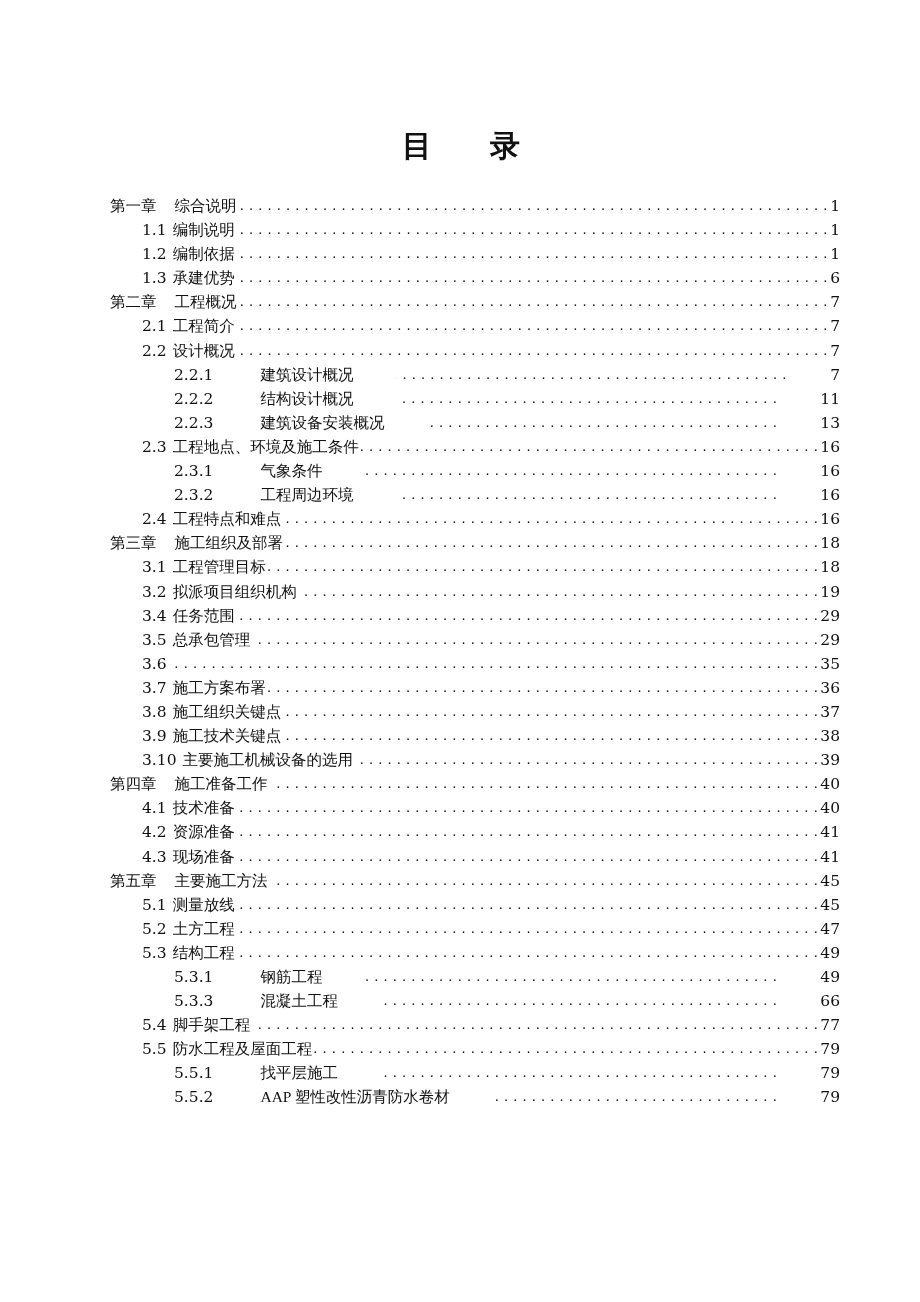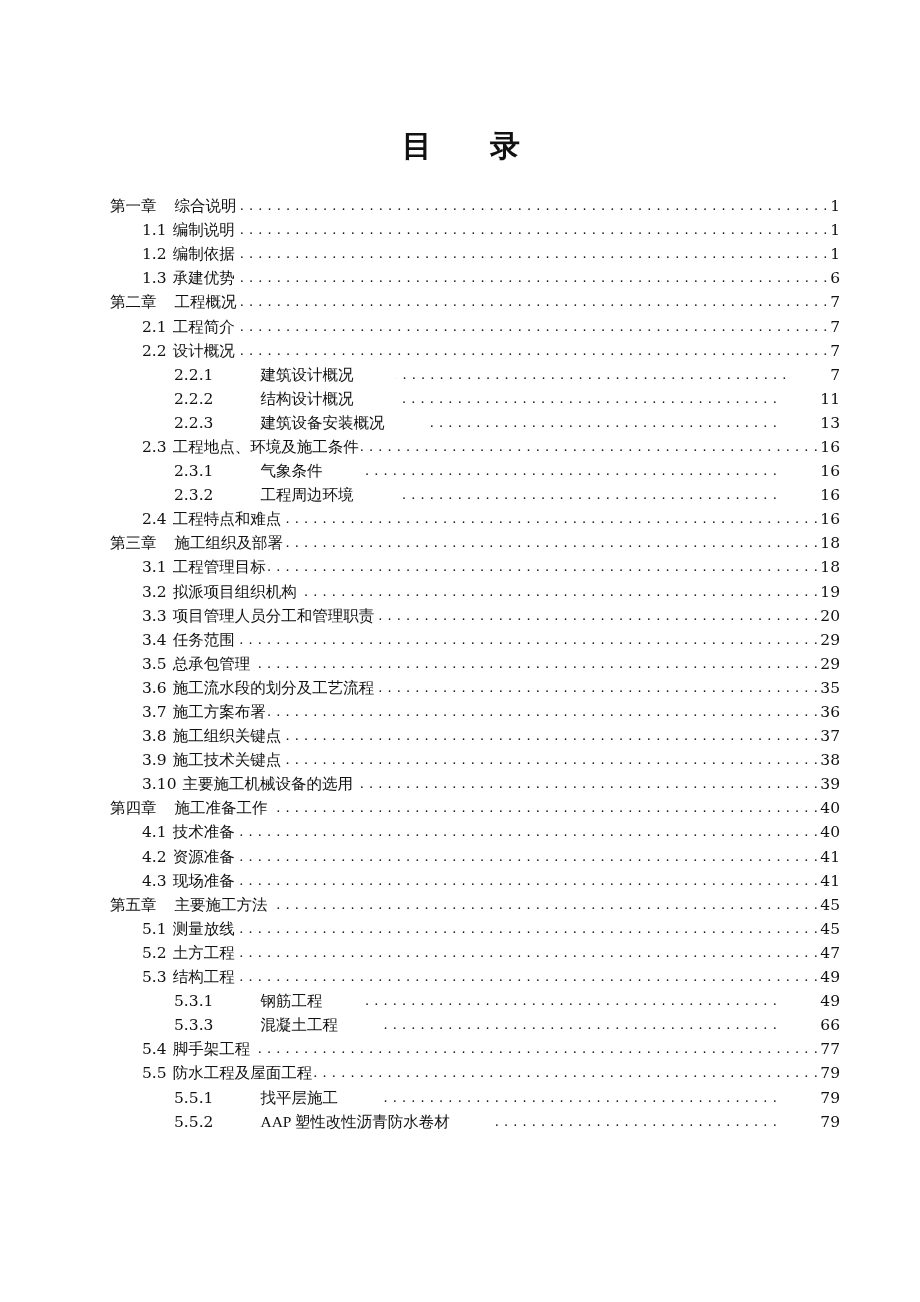--- a/index.html
+++ b/index.html
@@ -34,21 +34,21 @@
       width: 58px;
     }
     .toc {
       position: absolute;
       top: 194px;
       left: 110px;
       width: 730px;
     }
     .toc-row {
       display: flex;
-      align-items: center;
+      align-items: flex-start;
       height: 24.1px;
       line-height: 24px;
       font-size: 15.5px;
       white-space: nowrap;
     }
     .toc-row.lvl-1 { padding-left: 0; }
     .toc-row.lvl-2 { padding-left: 32px; }
     .toc-row.lvl-3 { padding-left: 64px; gap: 41px; }
     .toc-num {
       flex: 0 0 auto;
@@ -186,40 +186,33 @@
       <span class="toc-leader"></span>
       <span class="toc-page">18</span>
     </div>
     <div class="toc-row lvl-2">
       <span class="toc-num">3.2</span>
       <span class="toc-title">拟派项目组织机构</span>
       <span class="toc-leader"></span>
       <span class="toc-page">19</span>
     </div>
     <div class="toc-row lvl-2">
-      <span class="toc-num">3.3</span>
-      <span class="toc-title">项目管理人员分工和管理职责</span>
-      <span class="toc-leader"></span>
-      <span class="toc-page">20</span>
-    </div>
-    <div class="toc-row lvl-2">
       <span class="toc-num">3.4</span>
       <span class="toc-title">任务范围</span>
       <span class="toc-leader"></span>
       <span class="toc-page">29</span>
     </div>
     <div class="toc-row lvl-2">
       <span class="toc-num">3.5</span>
       <span class="toc-title">总承包管理</span>
       <span class="toc-leader"></span>
       <span class="toc-page">29</span>
     </div>
     <div class="toc-row lvl-2">
       <span class="toc-num">3.6</span>
-      <span class="toc-title">施工流水段的划分及工艺流程</span>
       <span class="toc-leader"></span>
       <span class="toc-page">35</span>
     </div>
     <div class="toc-row lvl-2">
       <span class="toc-num">3.7</span>
       <span class="toc-title">施工方案布署</span>
       <span class="toc-leader"></span>
       <span class="toc-page">36</span>
     </div>
     <div class="toc-row lvl-2">

